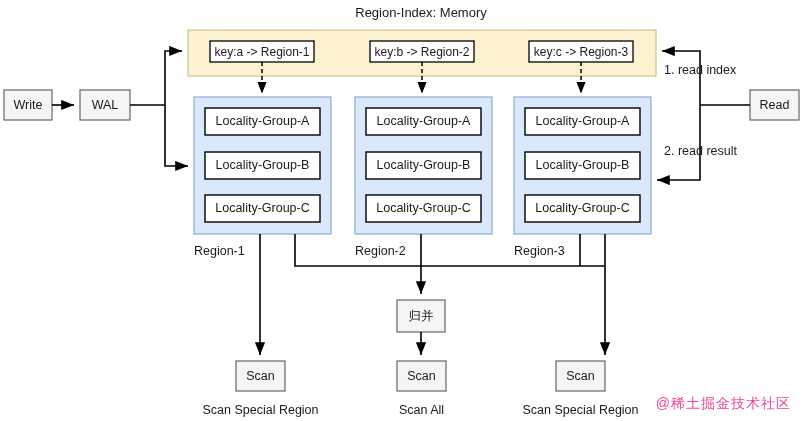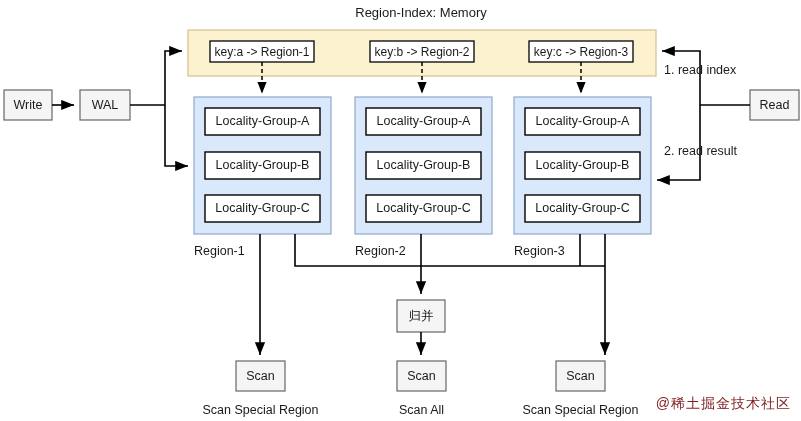--- a/index.html
+++ b/index.html
@@ -83,21 +83,21 @@
   .txt-step {
     font-size: 12.5px;
     text-anchor: start;
   }
   .watermark {
     position: absolute;
     right: 10px;
     bottom: 8px;
     font-family: "Liberation Sans", sans-serif;
     font-size: 14px;
-    color: #7f1d1d;
+    color: #ec4899;
     letter-spacing: 1px;
     white-space: nowrap;
     user-select: none;
   }
 </style>
 </head>
 <body>
 
 <div id="diagram-root">
 

